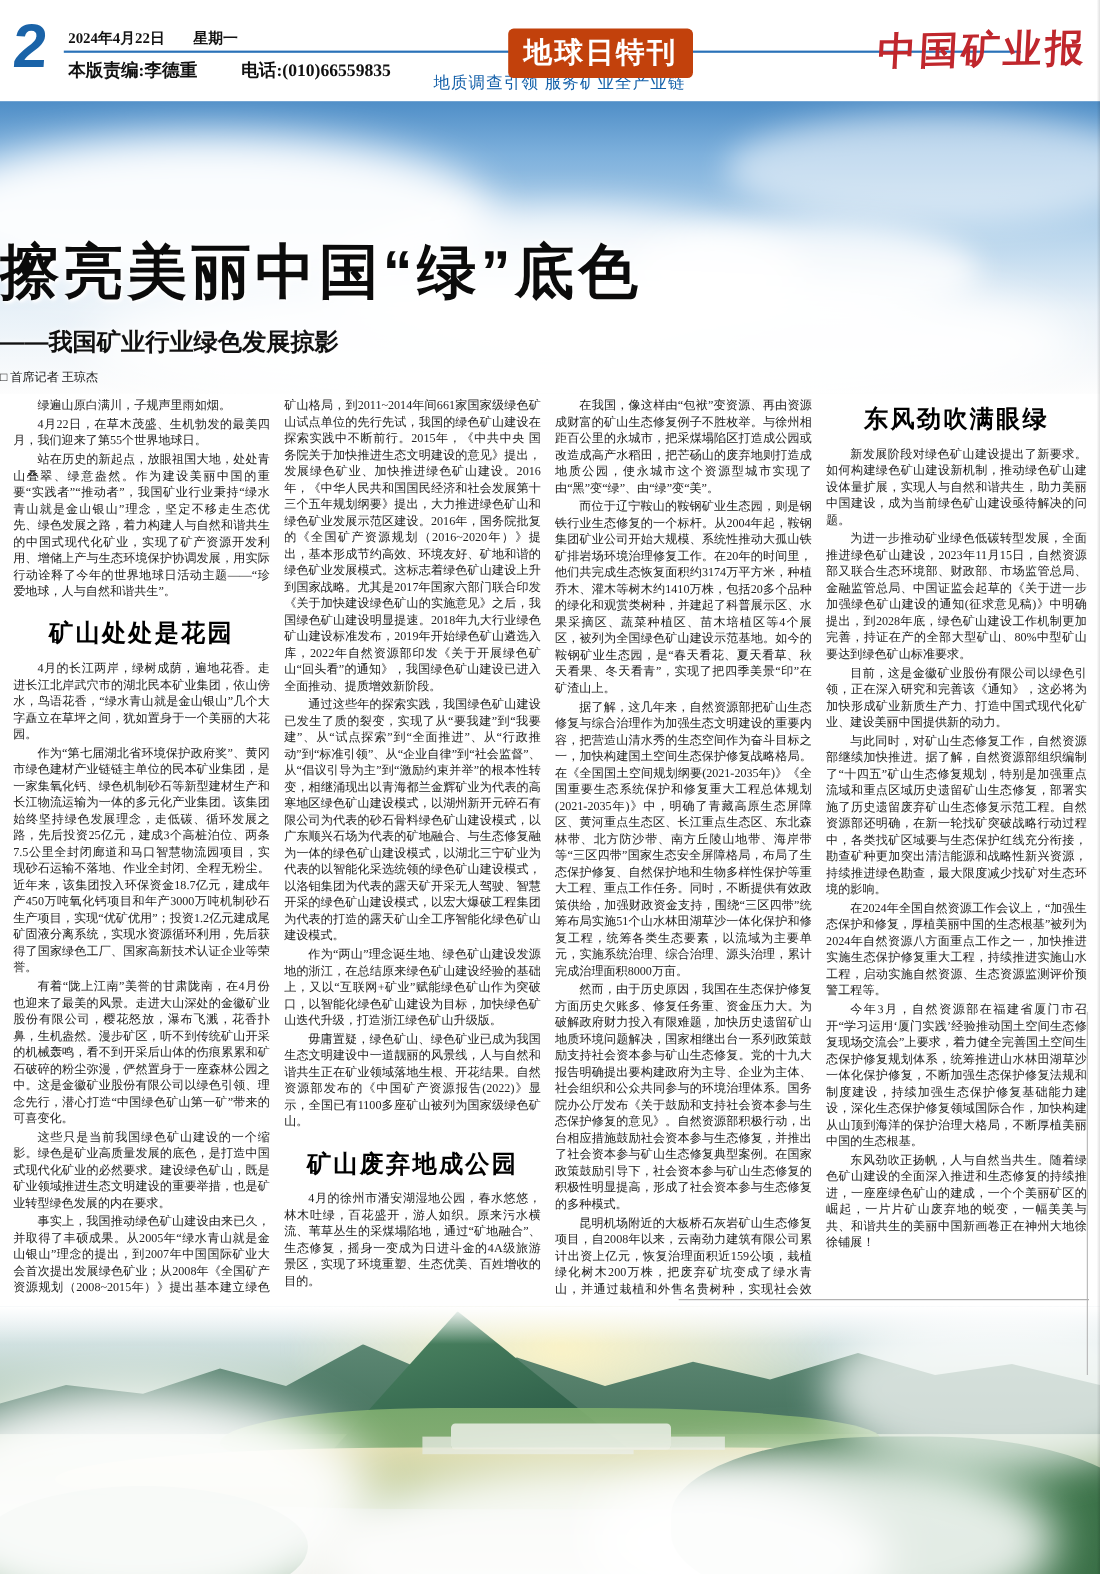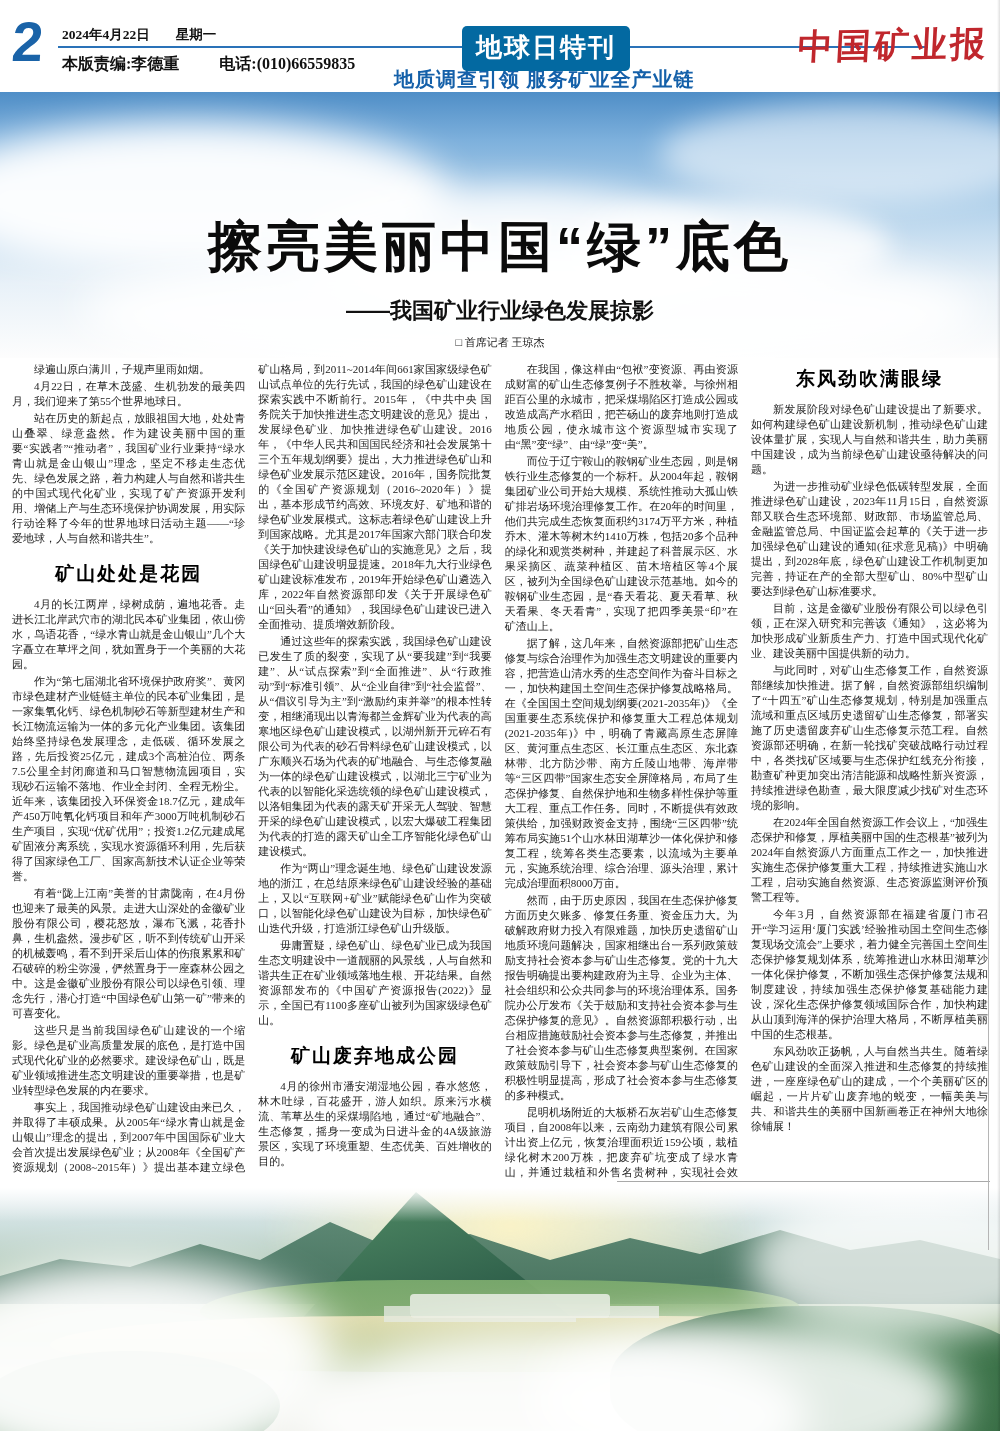--- a/index.html
+++ b/index.html
@@ -8,50 +8,50 @@
         box-shadow:0 0 6px rgba(0,0,0,.25);}
   
   .hdr{position:absolute;top:0;left:0;right:0;height:92px;background:#fff;}
   .pageno{position:absolute;left:12px;top:14px;font-family:"Liberation Sans",sans-serif;
           font-weight:bold;font-size:56px;line-height:1;color:#1a63a8;transform:skewX(-4deg);}
   .hdr-rule{position:absolute;left:58px;top:46px;width:870px;height:2px;background:#2a72b8;}
   .hdr-date{position:absolute;left:62px;top:26px;font-weight:bold;font-size:13.5px;color:#111;}
   .hdr-date span{margin-right:26px;}
   .hdr-editor{position:absolute;left:62px;top:54px;font-weight:bold;font-size:16px;color:#111;}
   .hdr-editor span{margin-right:40px;}
-  .badge{position:absolute;left:462px;top:26px;background:#0369a1;color:#fff;
+  .badge{position:absolute;left:462px;top:26px;background:#c2410c;color:#fff;
          font-family:"Liberation Sans",sans-serif;font-weight:bold;font-size:26px;
          padding:4px 14px 6px;border-radius:5px;letter-spacing:2px;z-index:2;}
-  .tagline{position:absolute;left:394px;top:66px;color:#1460a9;font-weight:bold;
-           font-size:20px;letter-spacing:1px;font-family:"Liberation Sans",sans-serif;}
+  .tagline{position:absolute;left:394px;top:66px;color:#1460a9;font-weight:normal;
+           font-size:15px;letter-spacing:1px;font-family:"Liberation Sans",sans-serif;}
   .masthead{position:absolute;right:12px;top:22px;color:#c0272d;font-weight:bold;
             font-size:35px;letter-spacing:3px;font-family:"DejaVu Serif",serif;
             transform:skewX(-4deg) rotate(-1deg);}
   
   .hero{position:absolute;top:92px;left:0;right:0;height:266px;overflow:hidden;
         background:linear-gradient(180deg,#4f8ec7 0%,#7db0dc 18%,#b6d4ec 45%,#e8f1f8 72%,#fdfdfd 100%);}
   .cloud{position:absolute;border-radius:50%;}
   .c1{left:-70px;top:30px;width:520px;height:150px;background:rgba(255,255,255,.95);filter:blur(18px);}
   .c2{left:290px;top:95px;width:440px;height:130px;background:rgba(255,255,255,.85);filter:blur(16px);}
   .c3{right:-50px;top:12px;width:390px;height:100px;background:rgba(255,255,255,.55);filter:blur(14px);}
   .c4{right:110px;top:110px;width:320px;height:90px;background:rgba(255,255,255,.8);filter:blur(13px);}
   .c5{left:80px;top:150px;width:900px;height:140px;background:rgba(255,255,255,.9);filter:blur(20px);}
-  .hero-text{position:absolute;left:0;right:0;bottom:8px;text-align:center;}
+  .hero-text{position:absolute;left:0;right:0;bottom:8px;}
   .headline{font-family:"Liberation Sans",sans-serif;font-weight:900;font-size:54px;
             letter-spacing:4px;color:#0b0b0b;
             text-shadow:0 0 4px #fff,0 0 9px #fff,2px 2px 3px rgba(255,255,255,.9);}
   .subhead{margin-top:12px;font-family:"Liberation Sans",sans-serif;font-weight:bold;
            font-size:22px;color:#111;text-shadow:0 0 6px #fff;}
   .byline{margin-top:9px;font-size:11px;color:#222;text-shadow:0 0 5px #fff;}
   
   .body-wrap{position:absolute;top:362px;left:12px;right:12px;height:822px;display:flex;}
   .main-cols{flex:1;column-count:3;column-gap:13px;height:822px;overflow:hidden;}
   .aside-col{width:237px;flex:none;margin-left:13px;height:822px;overflow:hidden;}
   .para{font-size:11px;line-height:15px;text-align:justify;text-indent:2em;margin:0 0 2px;color:#222;}
-  .sec-head{font-family:"Liberation Sans",sans-serif;font-weight:bold;font-size:19px;
+  .sec-head{font-family:"Liberation Sans",sans-serif;font-weight:bold;font-size:22px;
             text-align:center;color:#000;margin:15px 0 10px;break-inside:avoid;letter-spacing:2px;}
   .aside-col .sec-head:first-child{margin-top:4px;}
   .rule-h{position:absolute;left:617px;top:1181px;width:373px;height:1px;background:#a9a9a9;}
   .rule-v{position:absolute;left:988px;top:920px;width:1px;height:330px;background:#b5b5b5;z-index:5;}
   
   .photo{position:absolute;top:1188px;left:0;right:0;height:243px;overflow:hidden;
          background:linear-gradient(180deg,#dce8ec 0%,#cfe0df 15%,#aac3ab 42%,#9db88f 62%,#cdd6c2 82%,#e2e4da 100%);}
   .photo>div{position:absolute;}
   .bi-glow{left:26%;top:-34%;width:50%;height:100%;
            background:radial-gradient(closest-side,rgba(253,244,198,.95),rgba(253,244,198,0));filter:blur(6px);}

